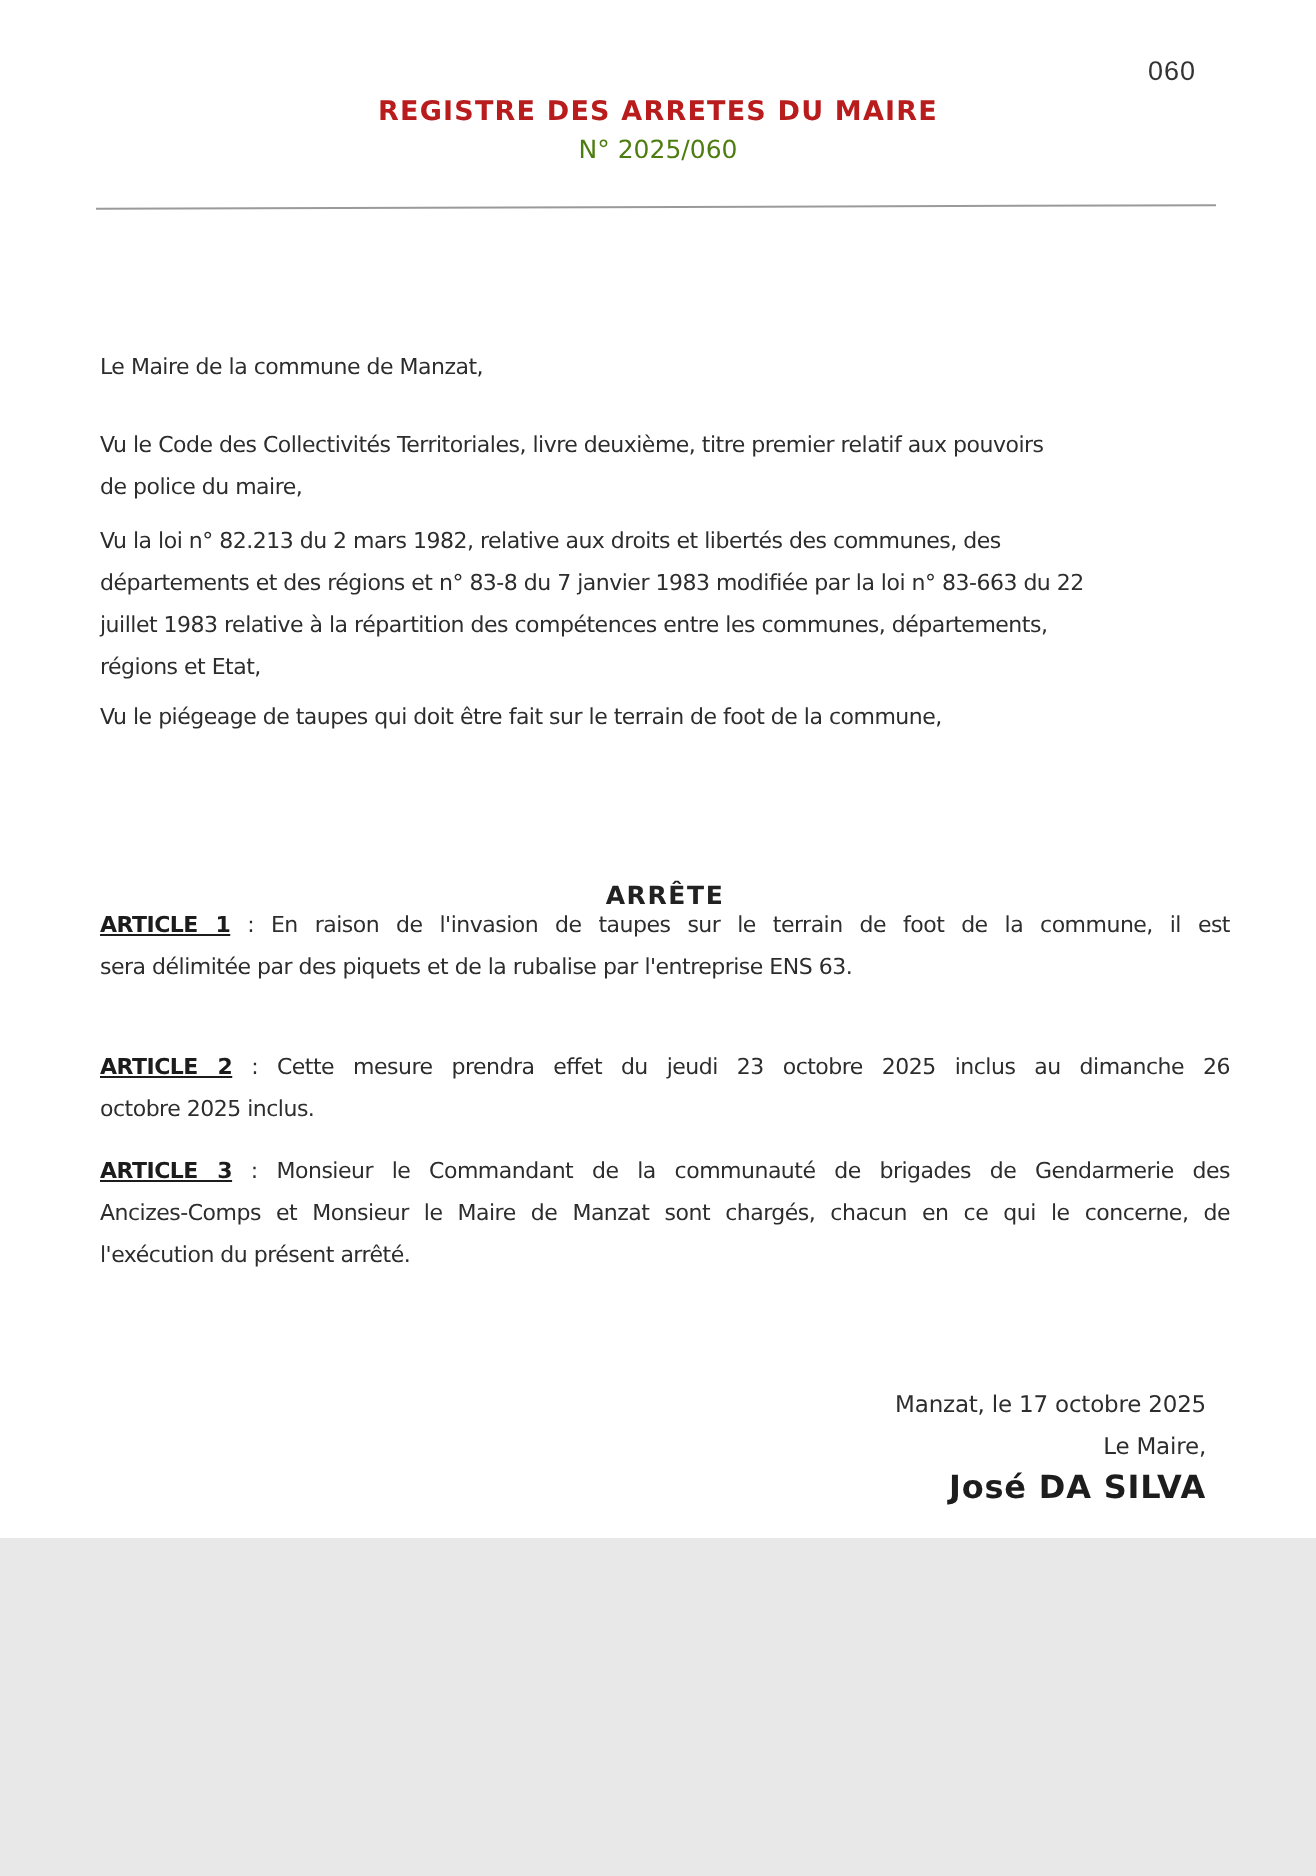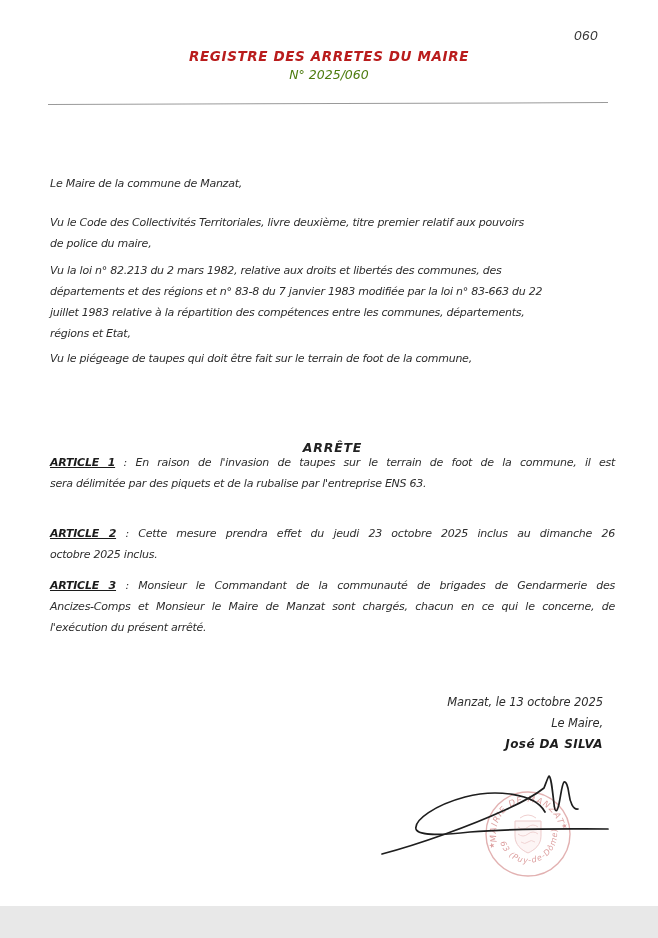--- a/index.html
+++ b/index.html
@@ -1,25 +1,24 @@
 <!DOCTYPE html>
 <html><head>
 <meta charset="utf-8">
 <style>
   html,body{margin:0;padding:0;background:#e8e8e8;}
   .page{
     position:relative;
-    width:658px;height:906px;
+    width:658px;height:769px;
     margin:0 auto;
     background:#ffffff;
     font-family:"DejaVu Sans",sans-serif;
     color:#2d2d2d;
     overflow:hidden;
     box-shadow:0 0 4px rgba(0,0,0,.25);
-    font-style:italic;
   }
   .pageno{
     position:absolute;top:28px;right:60px;
     font-family:"Liberation Sans",sans-serif;
     font-size:13.5px;color:#333;letter-spacing:.5px;
   }
   .doc-title{
     position:absolute;top:48px;left:0;width:100%;
     text-align:center;font-size:13.5px;font-weight:700;
     letter-spacing:.6px;color:#b91c1c;
@@ -40,21 +39,21 @@
   .jline{text-align:justify;text-align-last:justify;}
   .art-label{font-weight:700;text-decoration:underline;color:#1c1c1c;}
   .heading{
     text-align:center;font-weight:700;font-size:12.5px;
     letter-spacing:.8px;color:#222;margin-top:40px;
   }
   .sig{
     text-align:right;padding-right:12px;box-sizing:border-box;
     font-size:11.5px;line-height:20.5px;letter-spacing:-0.1px;
   }
-  .signer-name{font-weight:700;font-size:12px;letter-spacing:.4px;color:#1d1d1d;text-align:right;}
+  .signer-name{font-weight:700;font-size:16px;letter-spacing:.4px;color:#1d1d1d;text-align:right;}
   .stamp-sig{position:absolute;left:368px;top:764px;}
 </style>
 </head>
 <body>
 
 <div class="page">
 
   <div class="pageno">060</div>
   <div class="doc-title">REGISTRE DES ARRETES DU MAIRE</div>
   <div class="doc-subtitle">N° 2025/060</div>
@@ -92,21 +91,21 @@
     <div class="line">octobre 2025 inclus.</div>
   </div>
 
   <div class="block" style="top:575px">
     <div class="line jline"><span class="art-label">ARTICLE 3</span><span> : </span><span>Monsieur le Commandant de la communauté de brigades de Gendarmerie des</span></div>
     <div class="line jline">Ancizes-Comps et Monsieur le Maire de Manzat sont chargés, chacun en ce qui le concerne, de</div>
     <div class="line">l'exécution du présent arrêté.</div>
   </div>
 
   <div class="block sig" style="top:692px">
-    <div class="line">Manzat, le 13 octobre 2025</div>
+    <div class="line">Manzat, le 17 octobre 2025</div>
     <div class="line">Le Maire,</div>
     <div class="line signer-name">José DA SILVA</div>
   </div>
 
   <svg class="stamp-sig" width="252" height="126" viewBox="0 0 252 126">
 
     <g opacity="0.9">
       <circle cx="160" cy="70" r="42" fill="none" stroke="#d99a9a" stroke-width="1.4" opacity="0.85"></circle>
       <g opacity="0.75">
         <path d="M 147 57 h 26 v 15 c 0 9 -6.5 14 -13 17 c -6.5 -3 -13 -8 -13 -17 z" stroke="#e4b1b1" stroke-width="1" fill="#f6e0e0" fill-opacity="0.45"></path>

